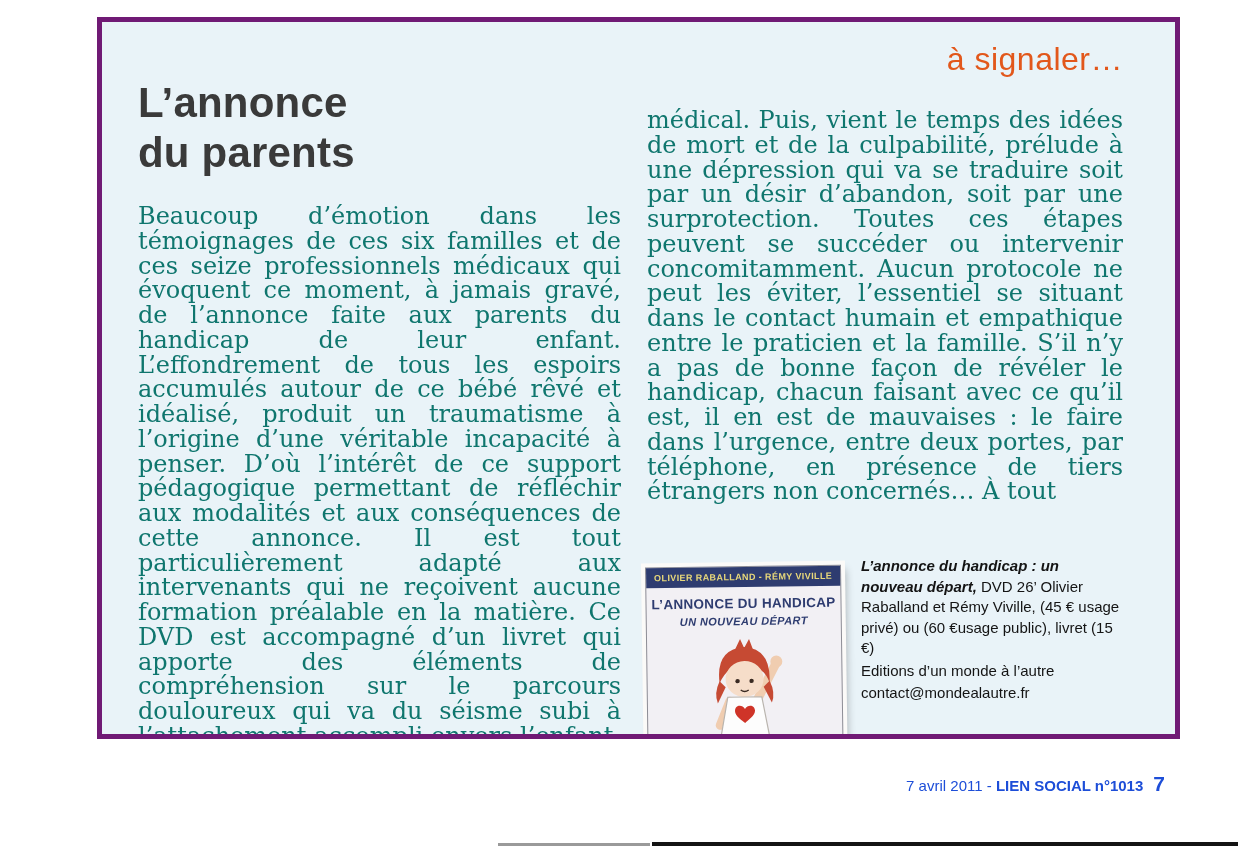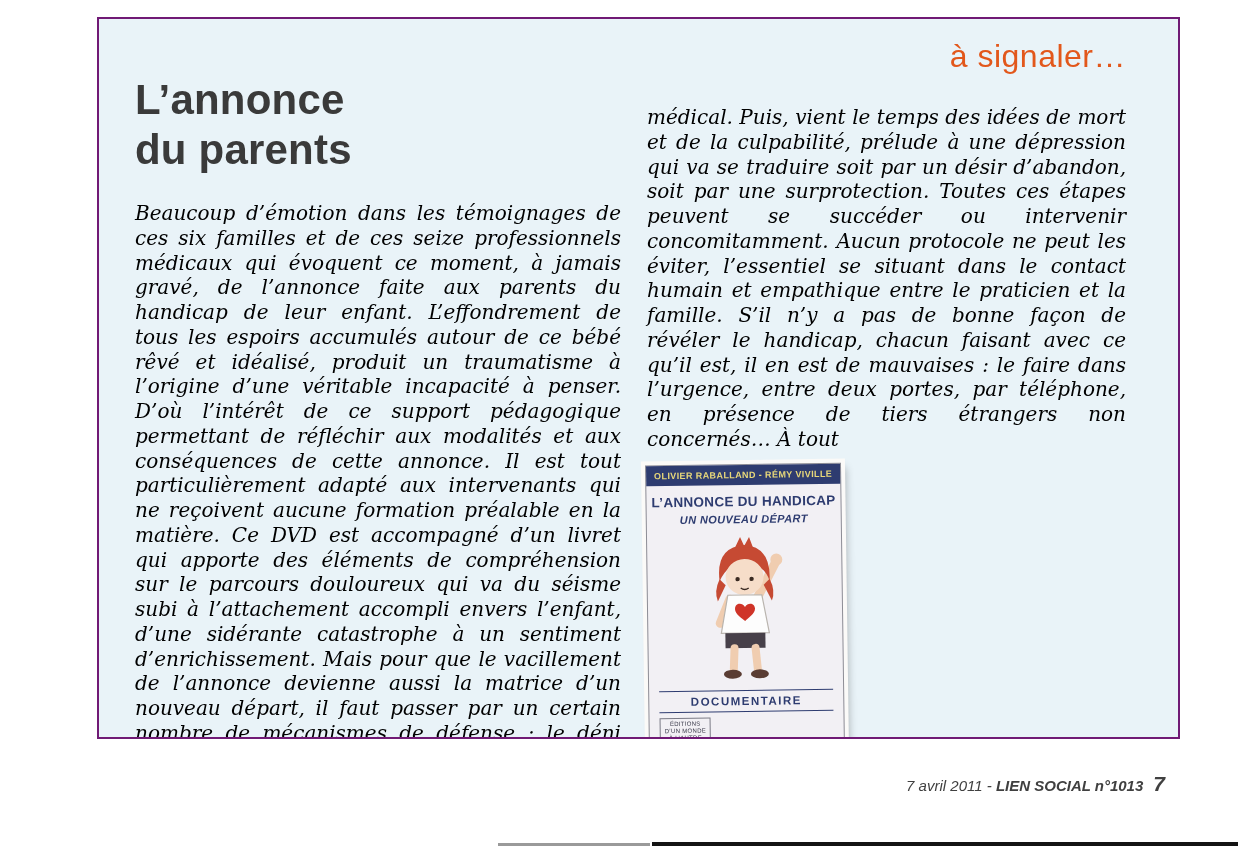--- a/index.html
+++ b/index.html
@@ -8,21 +8,21 @@
     position:relative;
     background:#ffffff;
     font-family:"DejaVu Serif", serif;
     overflow:hidden;
   }
   .page-panel {
     position:absolute;
     left:97px; top:17px;
     width:1083px; height:722px;
     background:#e9f3f8;
-    border:2px solid #701a75;
+    border:5px solid #701a75;
     padding:18px 52px 0 36px;
     overflow:hidden;
   }
   .flag {
     text-align:right;
     font-family:"Liberation Sans", sans-serif;
     font-size:32px;
     color:#e2571b;
     letter-spacing:0.5px;
     line-height:38px;
@@ -35,26 +35,25 @@
   .col-right { width:480px; padding-top:30px; }
   .article-title {
     font-family:"Liberation Sans", sans-serif;
     font-size:42px;
     line-height:50px;
     color:#3a3a3a;
     margin-bottom:26px;
     letter-spacing:0.2px;
   }
   .body-text {
-    font-size:20px;
+    font-size:24px;
     line-height:24.75px;
-    color:#000000;
+    color:#0f766e;
     text-align:justify;
     hyphens:auto;
-    font-style:italic;
     -webkit-hyphens:auto;
   }
   .wrap-zone { margin-top:2px; }
   .wrap-zone::after { content:""; display:block; clear:both; }
 
   
   .dvd-cover {
     float:left;
     width:196px;
     height:288px;
@@ -141,22 +140,21 @@
 
   
   .footer {
     position:absolute;
     top:772px;
     left:0;
     width:1165px;
     text-align:right;
     font-family:"Liberation Sans", sans-serif;
     font-size:15px;
-    color:#404040;
-    font-style:italic;
+    color:#1d4ed8;
   }
   .footer .journal { font-weight:bold; }
   .footer .page-num { font-weight:bold; font-size:21px; margin-left:10px; }
 
   
   .scan-strip-dark { position:absolute; bottom:0; left:652px; width:586px; height:4px; background:#141414; }
   .scan-strip-gray { position:absolute; bottom:0; left:498px; width:152px; height:3px; background:#9a9a9a; }
 </style>
 </head>
 <body>
@@ -218,20 +216,25 @@
           <div class="cover-pub">
             <div class="cover-pub-box">
               <div>ÉDITIONS</div>
               <div>D’UN MONDE</div>
               <div>À L’AUTRE</div>
             </div>
           </div>
         </div>
 
 
+        <div class="caption-block">
+          <p><span class="cap-lead">L’annonce du handicap : un nouveau départ,</span><span> DVD 26’ Olivier Raballand et Rémy Viville, (45 € usage privé) ou (60 €usage public), livret (15 €)</span></p>
+          <p class="caption-line">Editions d’un monde à l’autre</p>
+          <p class="caption-line">contact@mondealautre.fr</p>
+        </div>
 
       </div>
     </div>
 
   </div>
 </div>
 
 <div class="footer">
   <span>7 avril 2011 - </span><span class="journal">LIEN SOCIAL n°1013</span><span class="page-num">7</span>
 </div>

